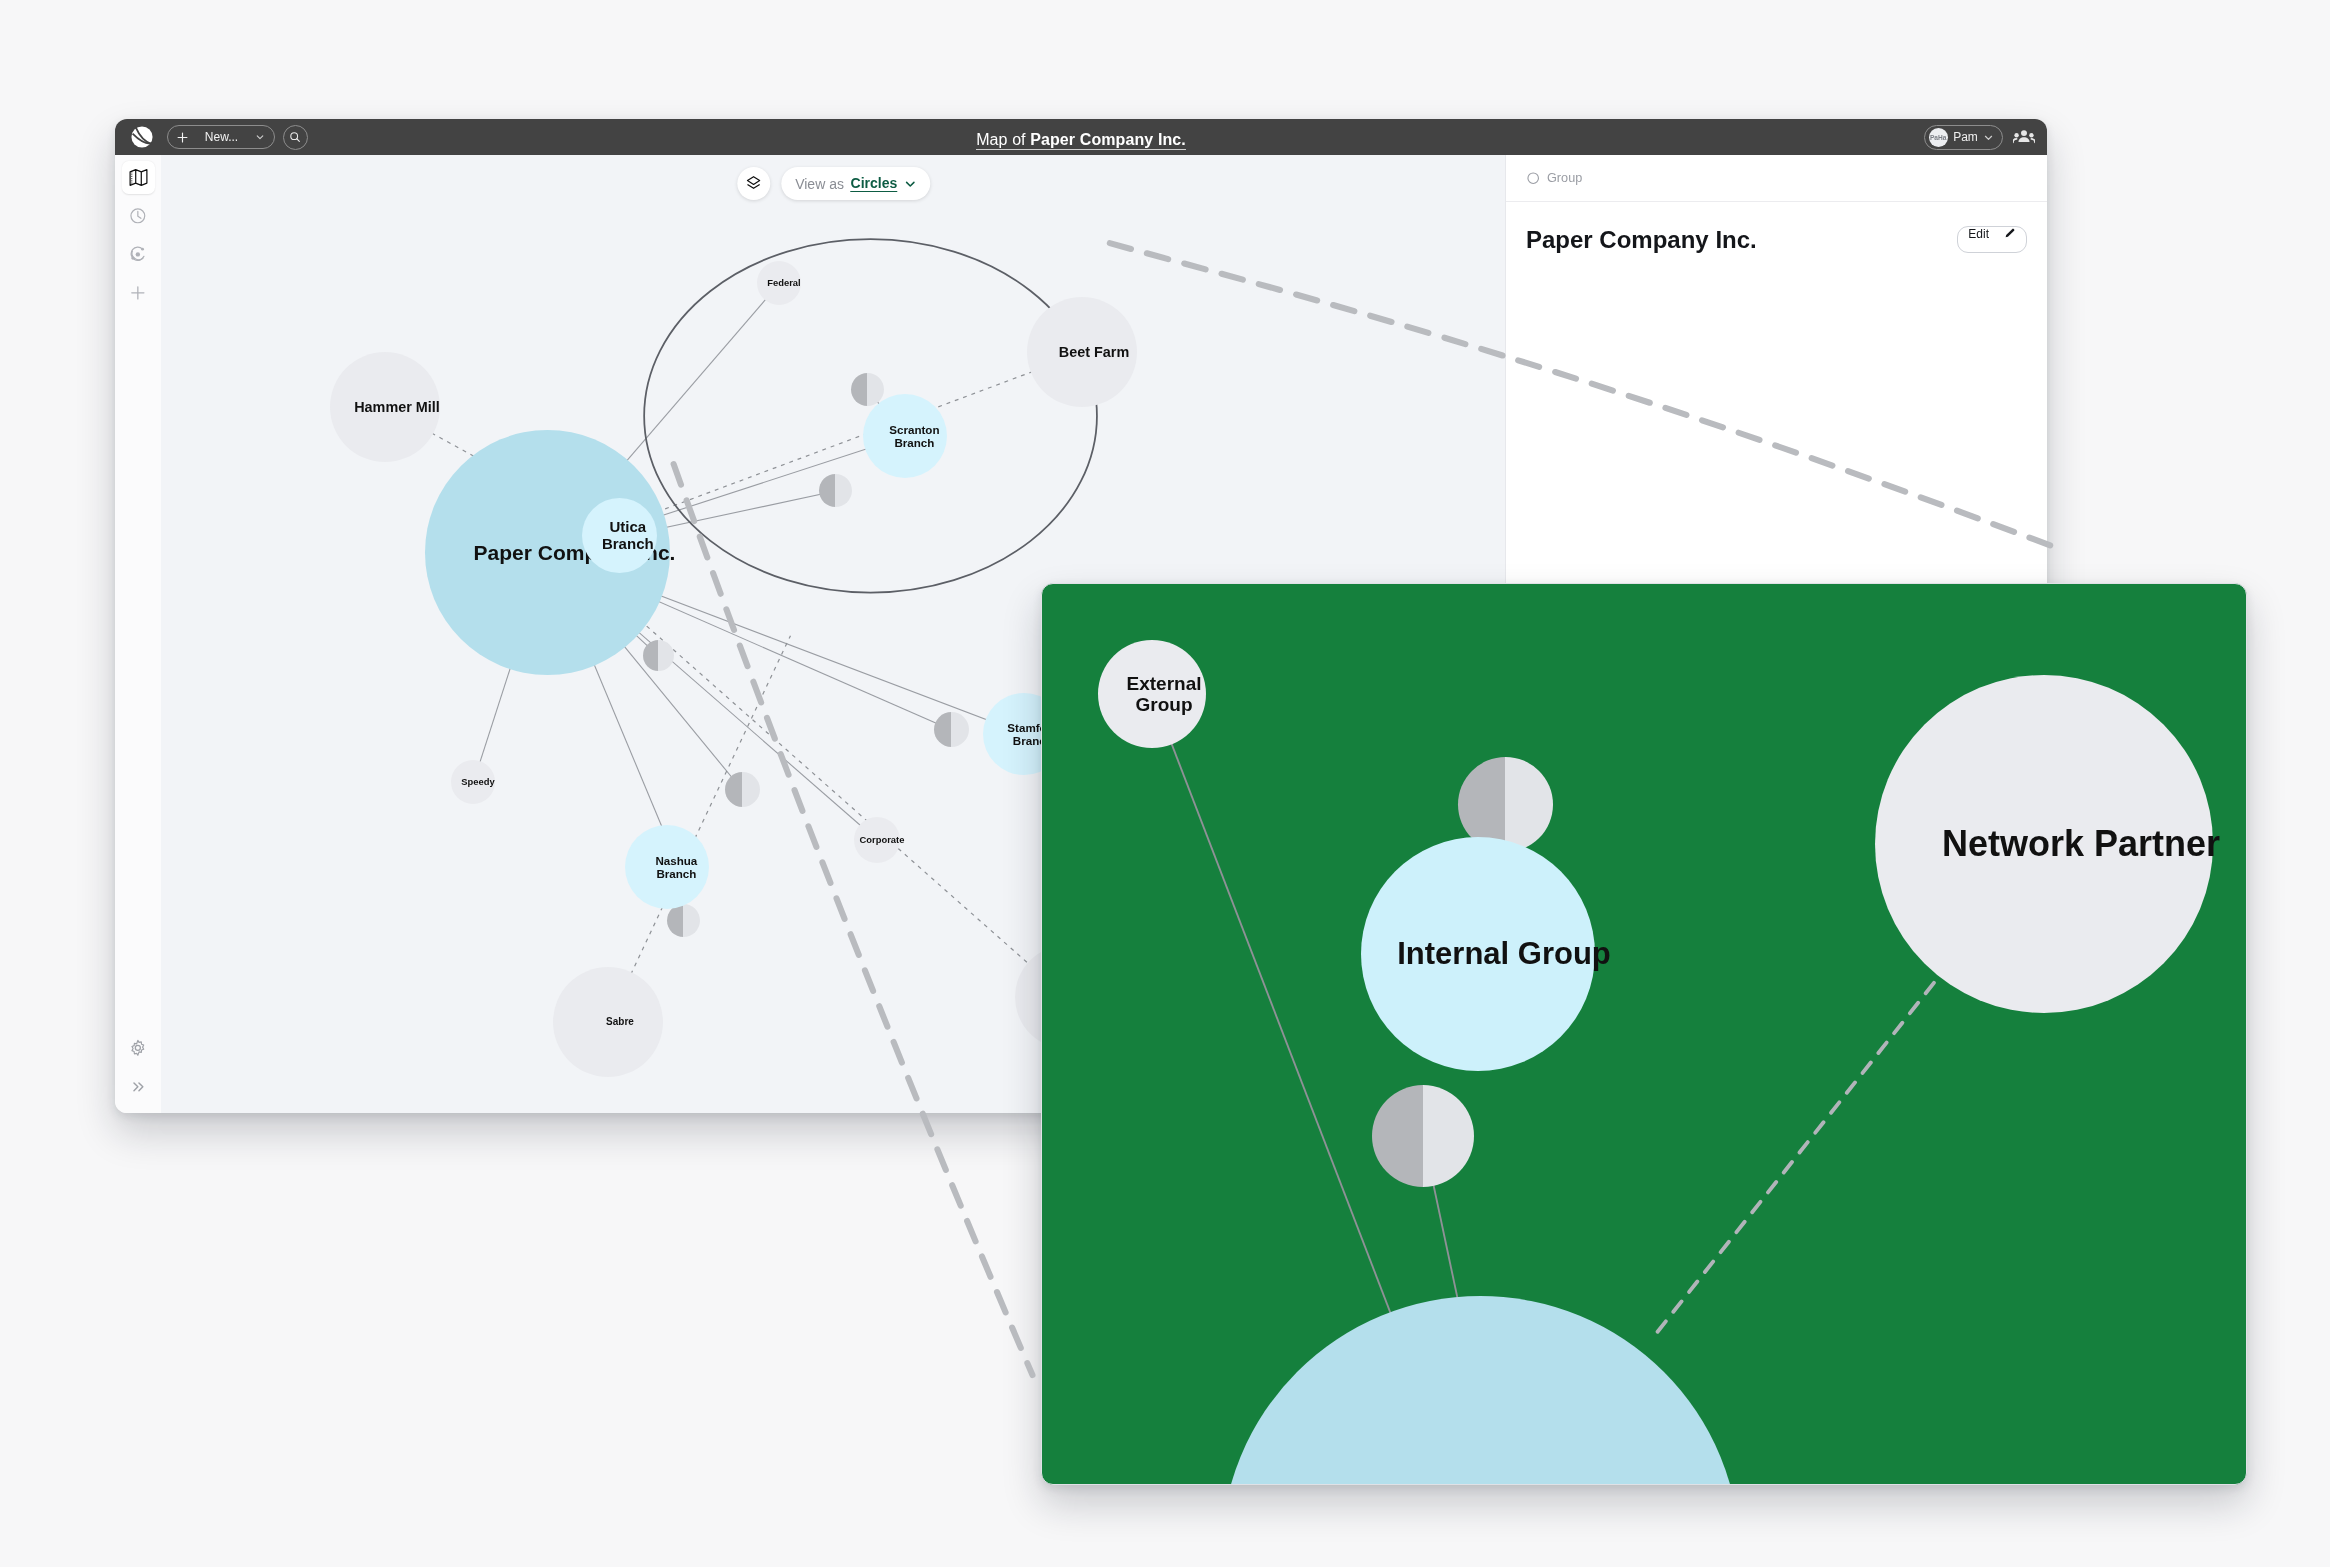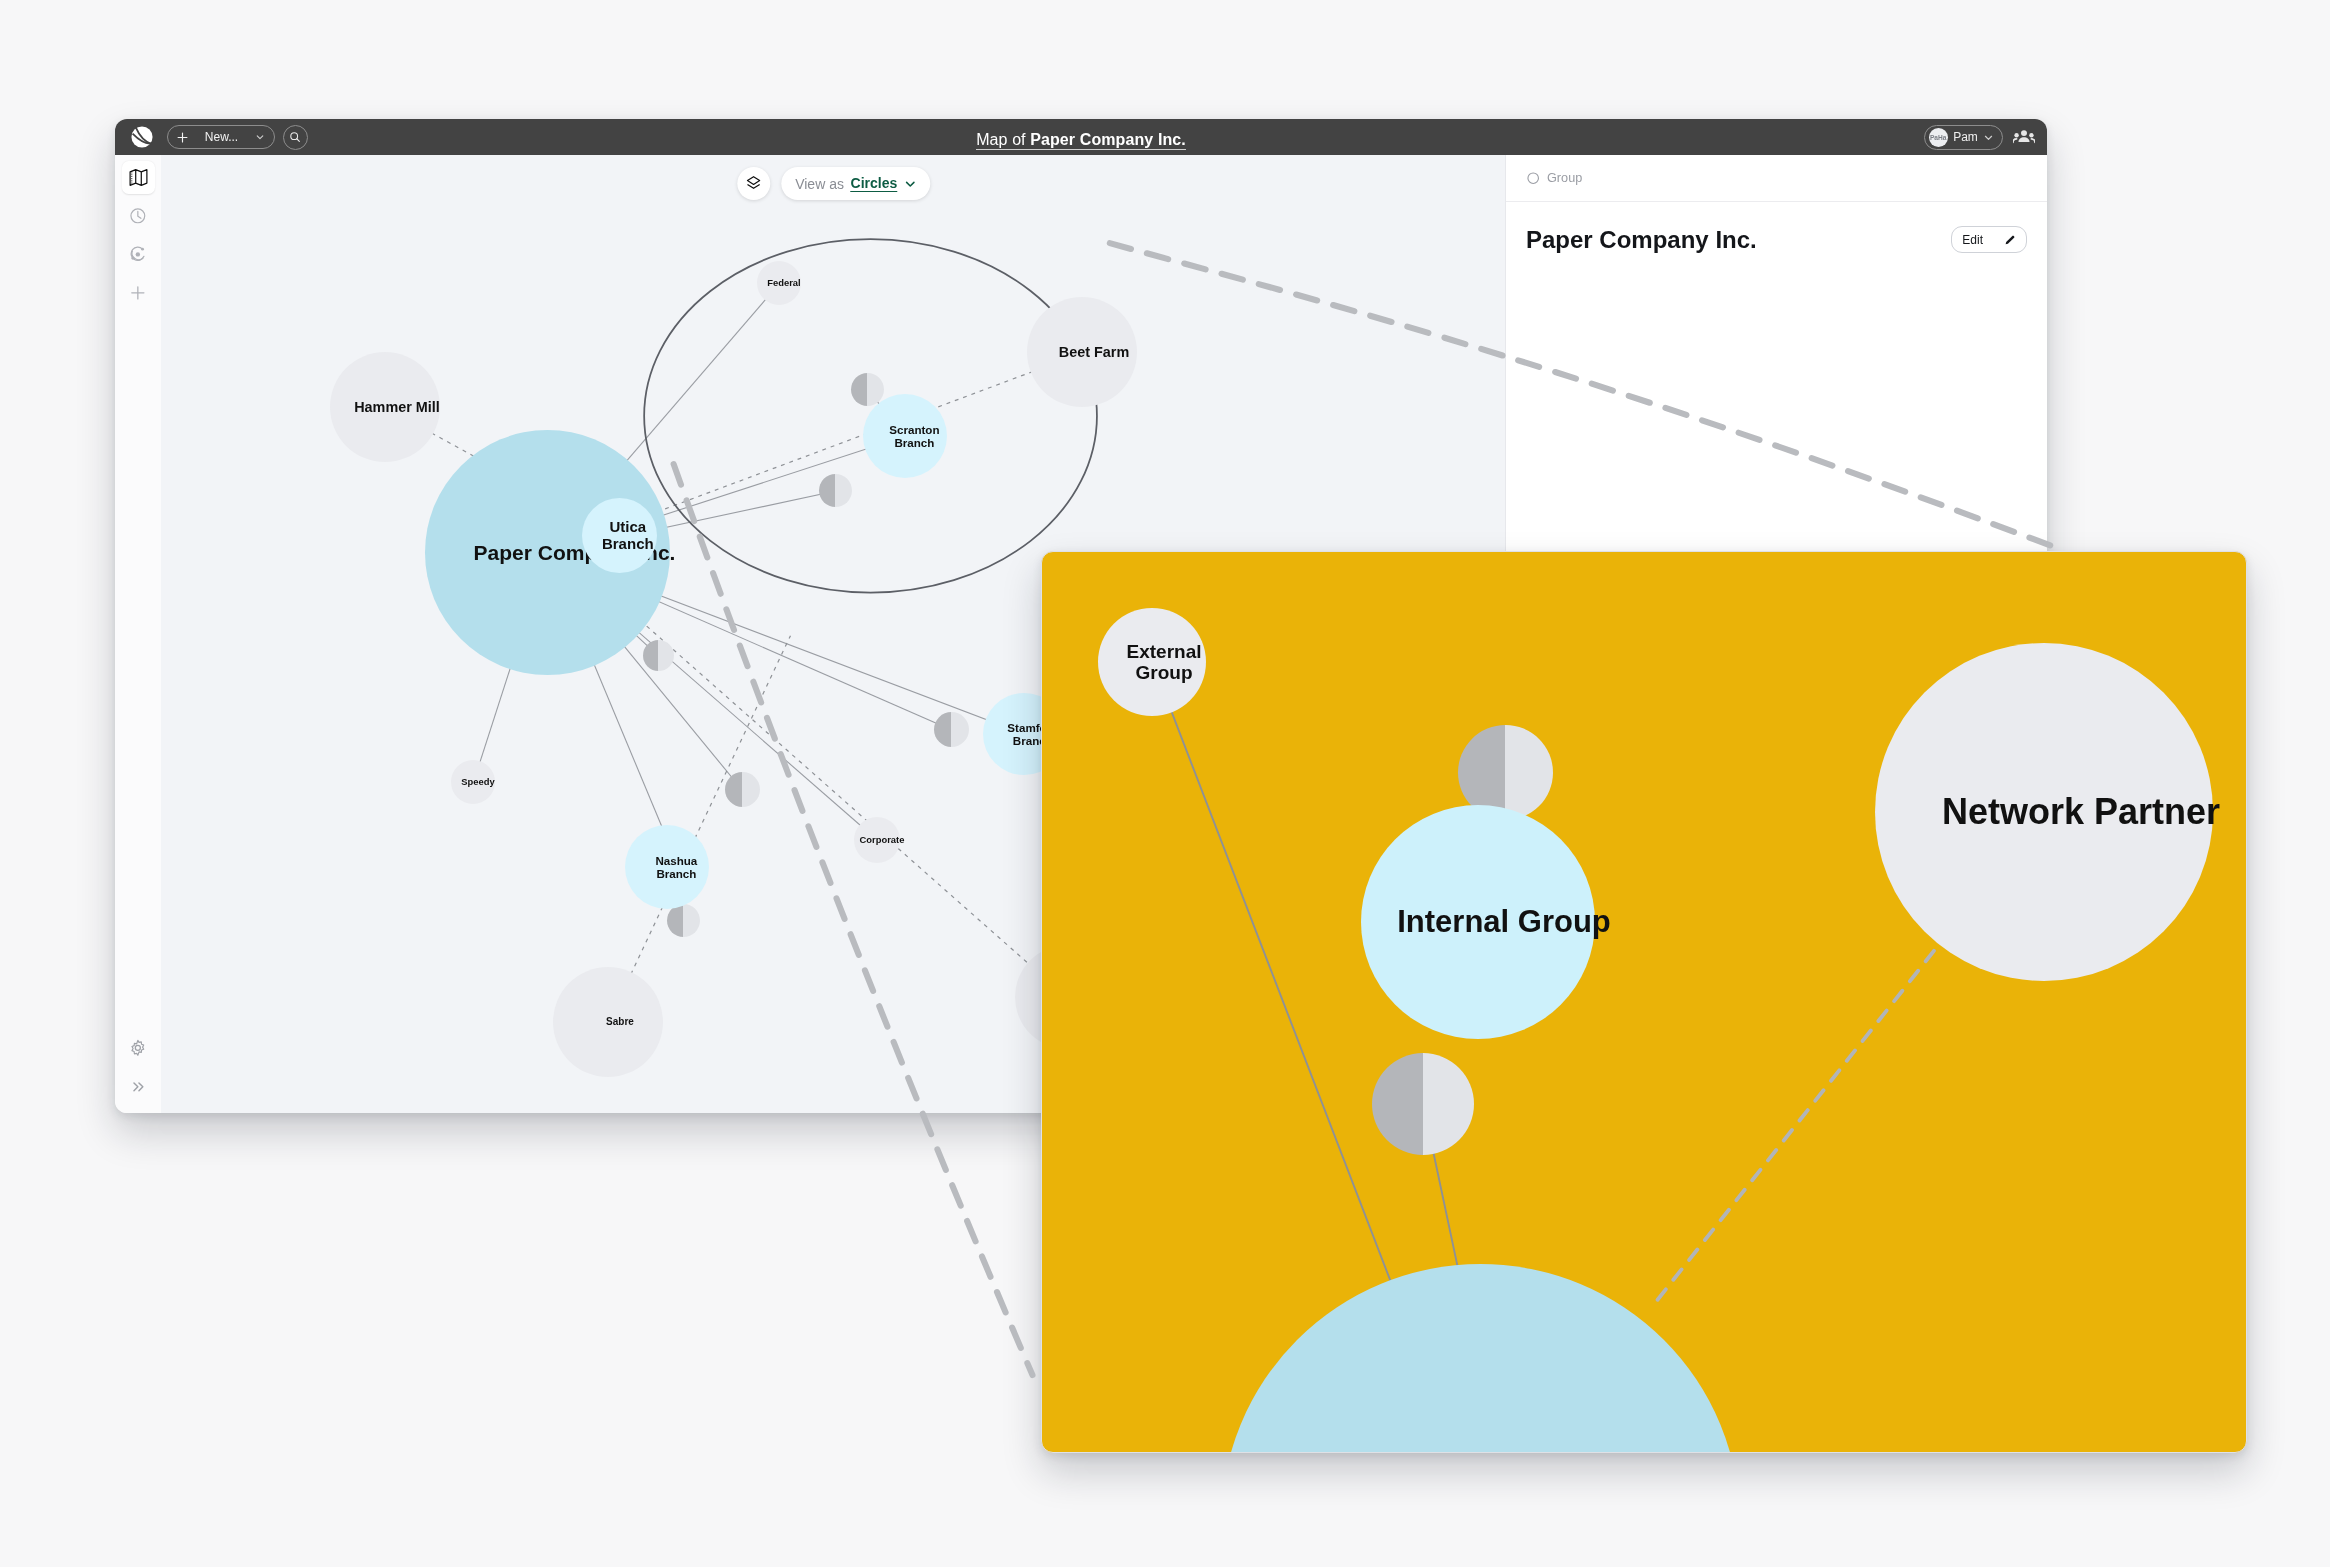--- a/index.html
+++ b/index.html
@@ -79,27 +79,27 @@
     position:absolute;right:0;top:36px;width:541px;bottom:0;background:#fff;
     border-left:0.6px solid #e7e8ec;
   }
   #rp-breadcrumb{
     height:46px;display:flex;align-items:center;gap:6.6px;padding-left:20px;
     border-bottom:0.6px solid #ececef;color:#9a9da4;font-size:12.7px;
   }
   #rp-body{padding:24px 20px 0 20px;display:flex;align-items:flex-start;justify-content:space-between;}
   #rp-title{font-size:24px;font-weight:700;color:#14161a;line-height:1.15;}
   #edit-btn{
-    border:0.8px solid #cfd2d8;border-radius:11px;height:25.4px;display:flex;align-items:center;
-    gap:21px;padding:0 10px;font-size:12px;color:#15171b;background:#fff;cursor:pointer;flex:0 0 auto;
+    border:0.8px solid #cfd2d8;border-radius:11px;height:25.4px;display:flex;
+    gap:15px;padding:0 10px;font-size:12px;color:#15171b;background:#fff;cursor:pointer;flex:0 0 auto;
   }
   
   #inset{
-    position:absolute;left:1041px;top:551px;width:1204px;height:900px;
-    background:#eab308;border-radius:12px;overflow:hidden;
+    position:absolute;left:1041px;top:583px;width:1204px;height:900px;
+    background:#15803d;border-radius:12px;overflow:hidden;
     box-shadow:0 19px 39px rgba(20,25,40,.20), 0 3.3px 10px rgba(20,25,40,.10);
     border:0.6px solid #dfe1e6;
   }
   
   .node-label{
     position:absolute;left:0;top:0;width:100%;height:100%;
     display:flex;align-items:center;justify-content:center;text-align:center;
     color:#111;font-weight:700;line-height:1.12;pointer-events:none;
   }
   .circle{position:absolute;border-radius:50%;}

